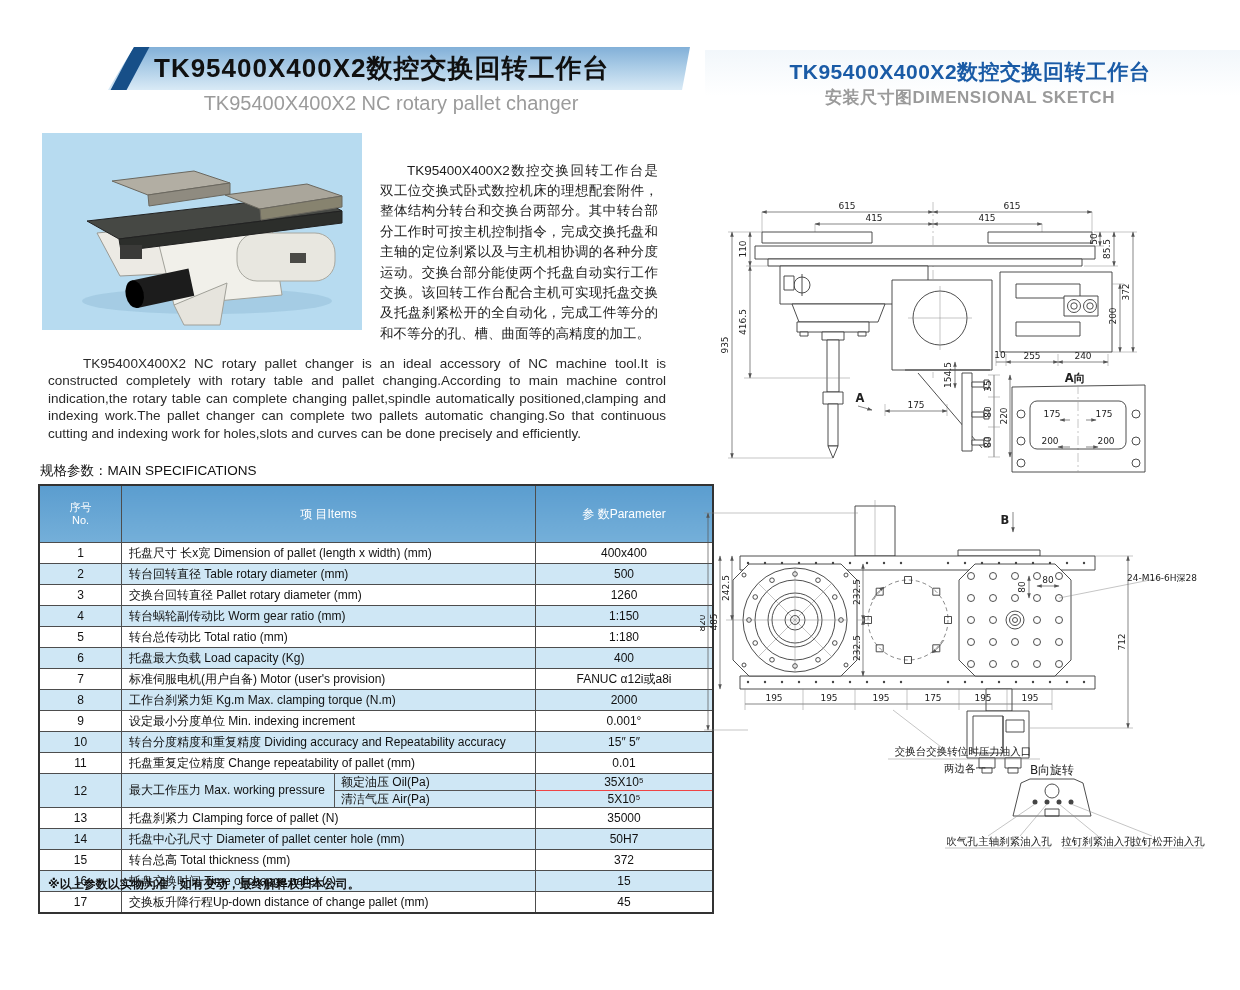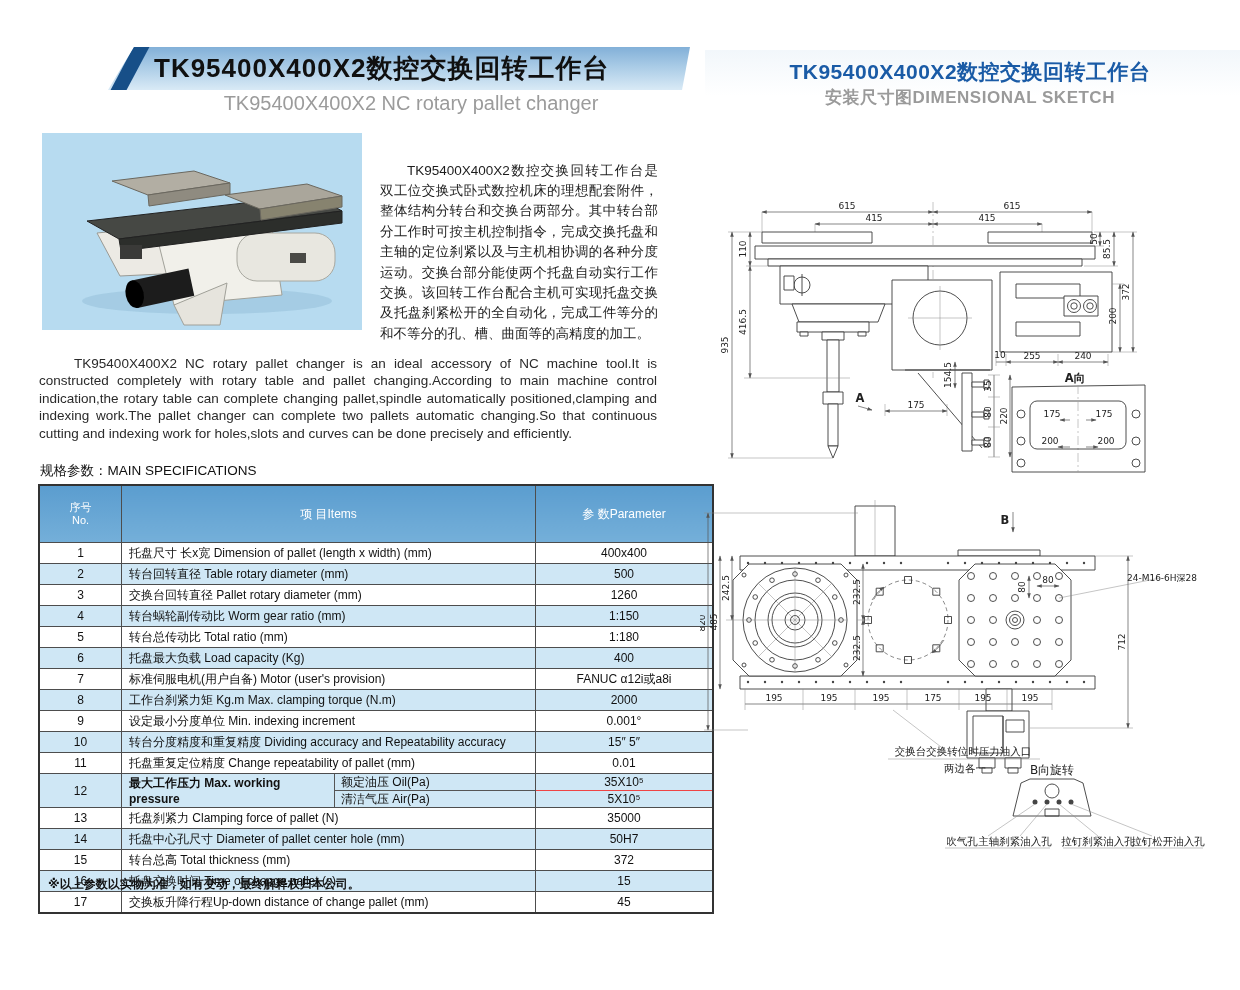--- a/index.html
+++ b/index.html
@@ -6,55 +6,55 @@
   .page{position:relative;width:1240px;height:990px;background:#ffffff;overflow:hidden;
         font-family:"Liberation Sans","DejaVu Sans",sans-serif;color:#111;}
   
   .banner{position:absolute;left:108px;top:47px;width:582px;height:43px;
           background:linear-gradient(180deg,#82b0d8 0%,#a9cbe6 45%,#d9eaf6 100%);
           clip-path:polygon(26px 0,100% 0,calc(100% - 8px) 100%,0 100%);}
   .banner:before{content:"";position:absolute;left:14px;top:0;width:16px;height:100%;
           background:#174f88;transform:skewX(-28deg);}
   .banner-title{position:absolute;left:46px;top:0;line-height:43px;font-size:26px;
           font-weight:bold;color:#101010;letter-spacing:1px;white-space:nowrap;}
-  .banner-sub{position:absolute;left:120px;top:92px;width:582px;text-align:center;
+  .banner-sub{position:absolute;left:100px;top:92px;width:582px;text-align:center;
           color:#9b9b9b;font-size:20px;}
   
   .r-band{position:absolute;left:705px;top:50px;width:535px;height:46px;
           background:linear-gradient(180deg,#f2f7fb 0%,#ffffff 100%);}
   .r-title{position:absolute;left:700px;top:58px;width:540px;text-align:center;
           color:#1a5ba6;font-size:21px;font-weight:bold;letter-spacing:.5px;}
   .r-sub{position:absolute;left:700px;top:86px;width:540px;text-align:center;
           color:#9a9a9a;font-size:17px;font-weight:bold;letter-spacing:.5px;}
   
   .photo{position:absolute;left:42px;top:133px;width:320px;height:197px;}
   
   .intro-zh{position:absolute;left:380px;top:147px;width:278px;font-size:13.5px;
           line-height:20.4px;text-align:justify;text-indent:2em;color:#1c1c1c;}
-  .intro-en{position:absolute;left:39px;top:341px;width:618px;font-size:13.5px;
+  .intro-en{position:absolute;left:48px;top:341px;width:618px;font-size:13.5px;
           line-height:17.6px;text-align:justify;text-indent:2.6em;color:#2a2a2a;}
   .specs-heading{position:absolute;left:40px;top:462px;font-size:13.5px;color:#111;}
   
   .spec-table{position:absolute;left:38px;top:484px;width:592px;border-collapse:collapse;
           font-size:12px;table-layout:fixed;}
   .spec-table th,.spec-table td{border:1px solid #4d4d4d;}
   .spec-table{border:2px solid #333;}
   .spec-table thead th{background:linear-gradient(180deg,#5b9dcf,#74afd9);color:#fff;
           font-weight:normal;height:30px;padding:13px;}
   .th-no{width:55px;font-size:11px;line-height:13px;}
   .th-items{width:387px;}
   .th-param{width:150px;}
   .spec-table tbody td{height:20px;padding:0 0;}
   .spec-table tbody tr:nth-child(even){background:#cfe7f5;}
   .c-no{text-align:center;}
   .c-item{text-align:left;padding-left:7px !important;}
   .c-val{text-align:center;}
   .split-cell{padding:0 !important;}
   .split-wrap{display:flex;height:33px;}
-  .split-main{flex:1;align-self:center;padding-left:7px;font-weight:bold;}
+  .split-main{flex:1;align-self:center;padding-left:7px;}
   .split-subs{width:200px;border-left:1px solid #555;display:flex;flex-direction:column;}
   .split-sub{flex:1;line-height:16px;padding-left:6px;}
   .split-sub + .split-sub{border-top:1px solid #555;}
   .split-vals{display:flex;flex-direction:column;height:33px;}
   .split-vals div{flex:1;line-height:16px;text-align:center;}
   .split-vals div + div{border-top:1px solid #ef4444;}
   .foot-note{position:absolute;left:40px;top:876px;font-size:12px;font-weight:bold;color:#111;margin-left:8px;}
   
   .drawing{position:absolute;left:700px;top:190px;width:540px;height:660px;}
   .drawing line,.drawing rect,.drawing polygon,.drawing circle,.drawing path{vector-effect:non-scaling-stroke;}

